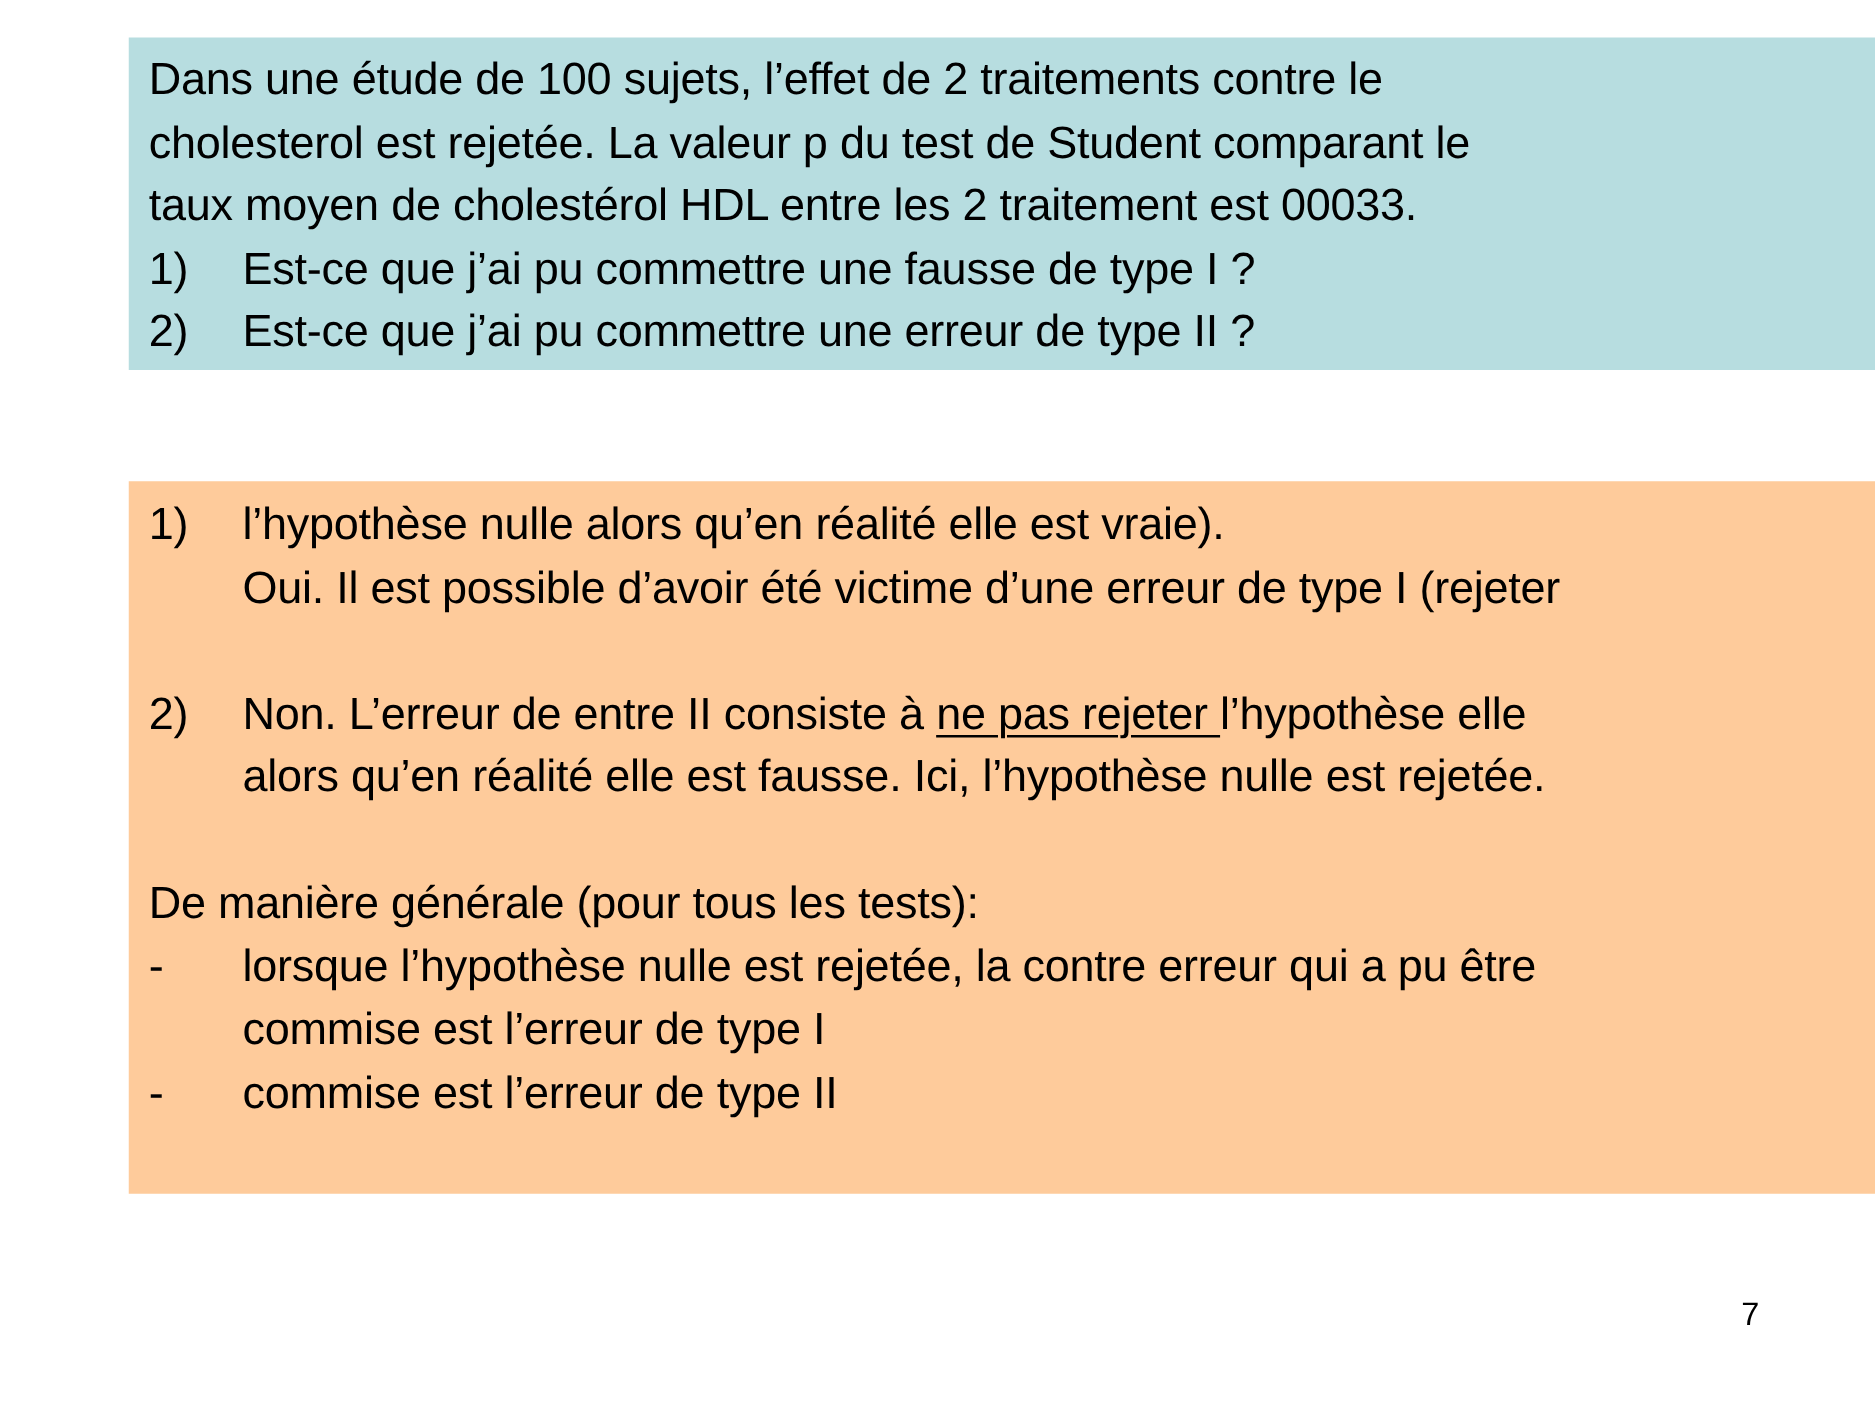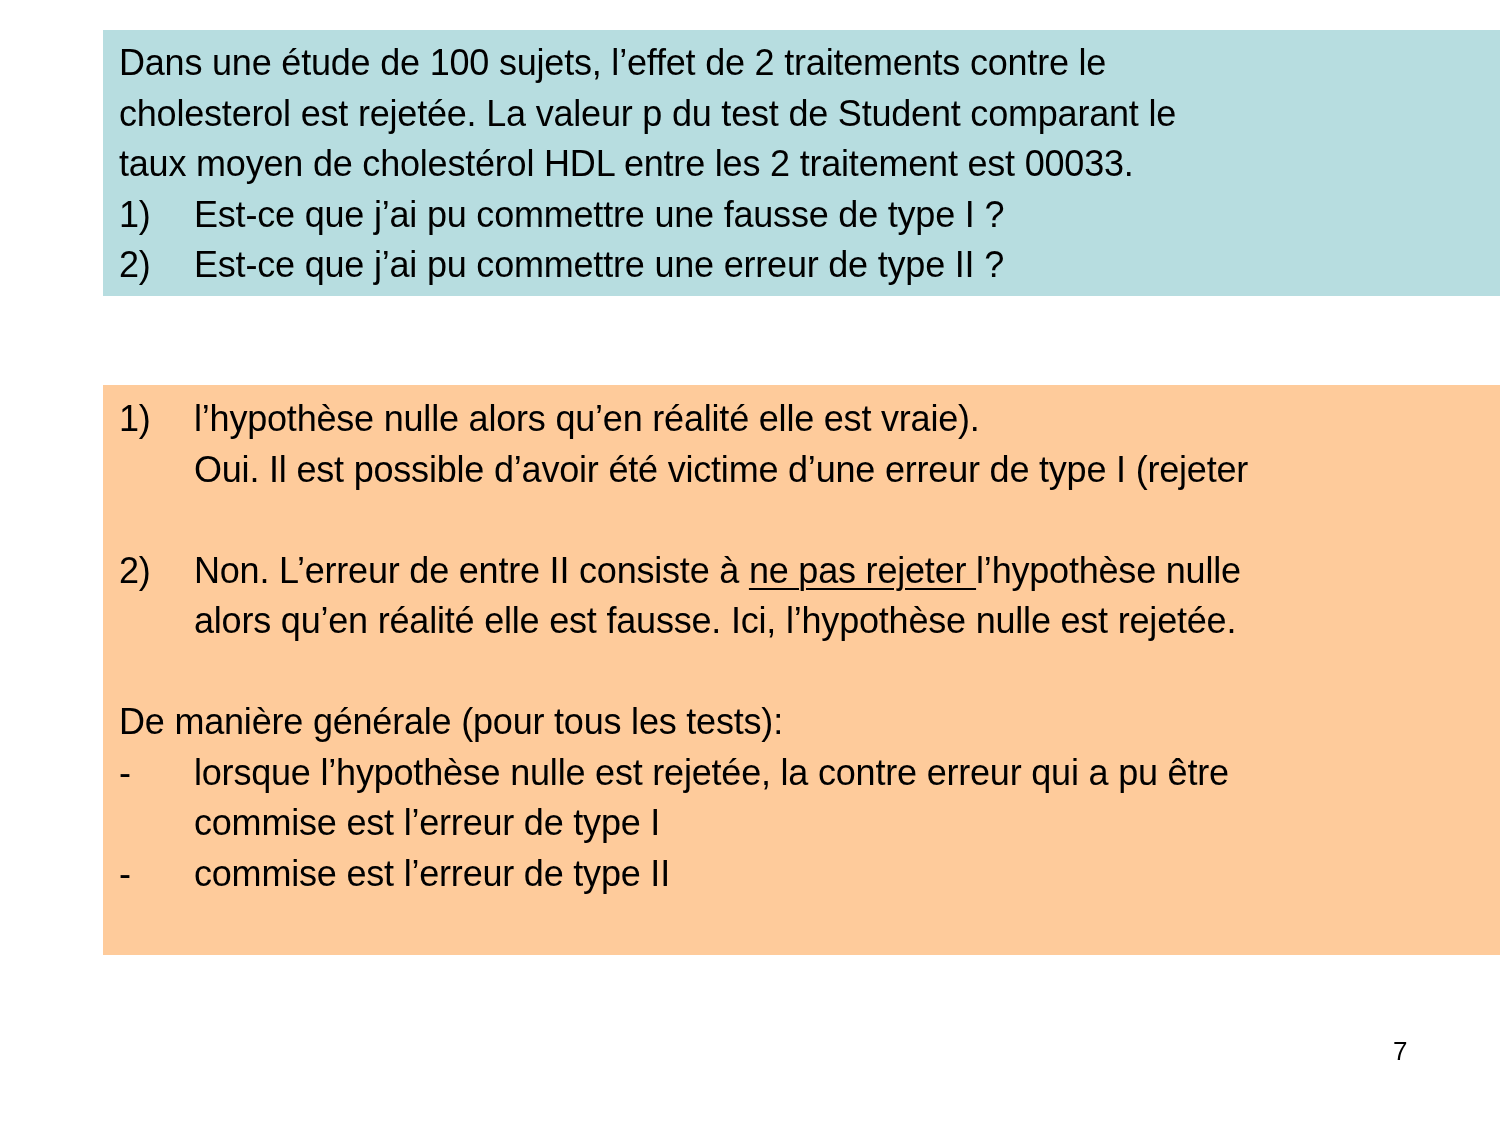--- a/index.html
+++ b/index.html
@@ -93,21 +93,21 @@
       <span class="line">l’hypothèse nulle alors qu’en réalité elle est vraie).</span>
       <span class="line">Oui. Il est possible d’avoir été victime d’une erreur de type I (rejeter</span>
     </div>
   </div>
 
   <div class="spacer"></div>
 
   <div class="item">
     <span class="marker">2)</span>
     <div class="text">
-      <span class="line"><span>Non. L’erreur de entre II consiste à </span><span class="u">ne pas rejeter </span><span>l’hypothèse nulle</span></span>
+      <span class="line"><span>Non. L’erreur de entre II consiste à </span><span class="u">ne pas rejeter </span><span>l’hypothèse elle</span></span>
       <span class="line">alors qu’en réalité elle est fausse. Ici, l’hypothèse nulle est rejetée.</span>
     </div>
   </div>
 
   <div class="spacer"></div>
 
   <span class="line">De manière générale (pour tous les tests):</span>
 
   <div class="item">
     <span class="marker">-</span>

